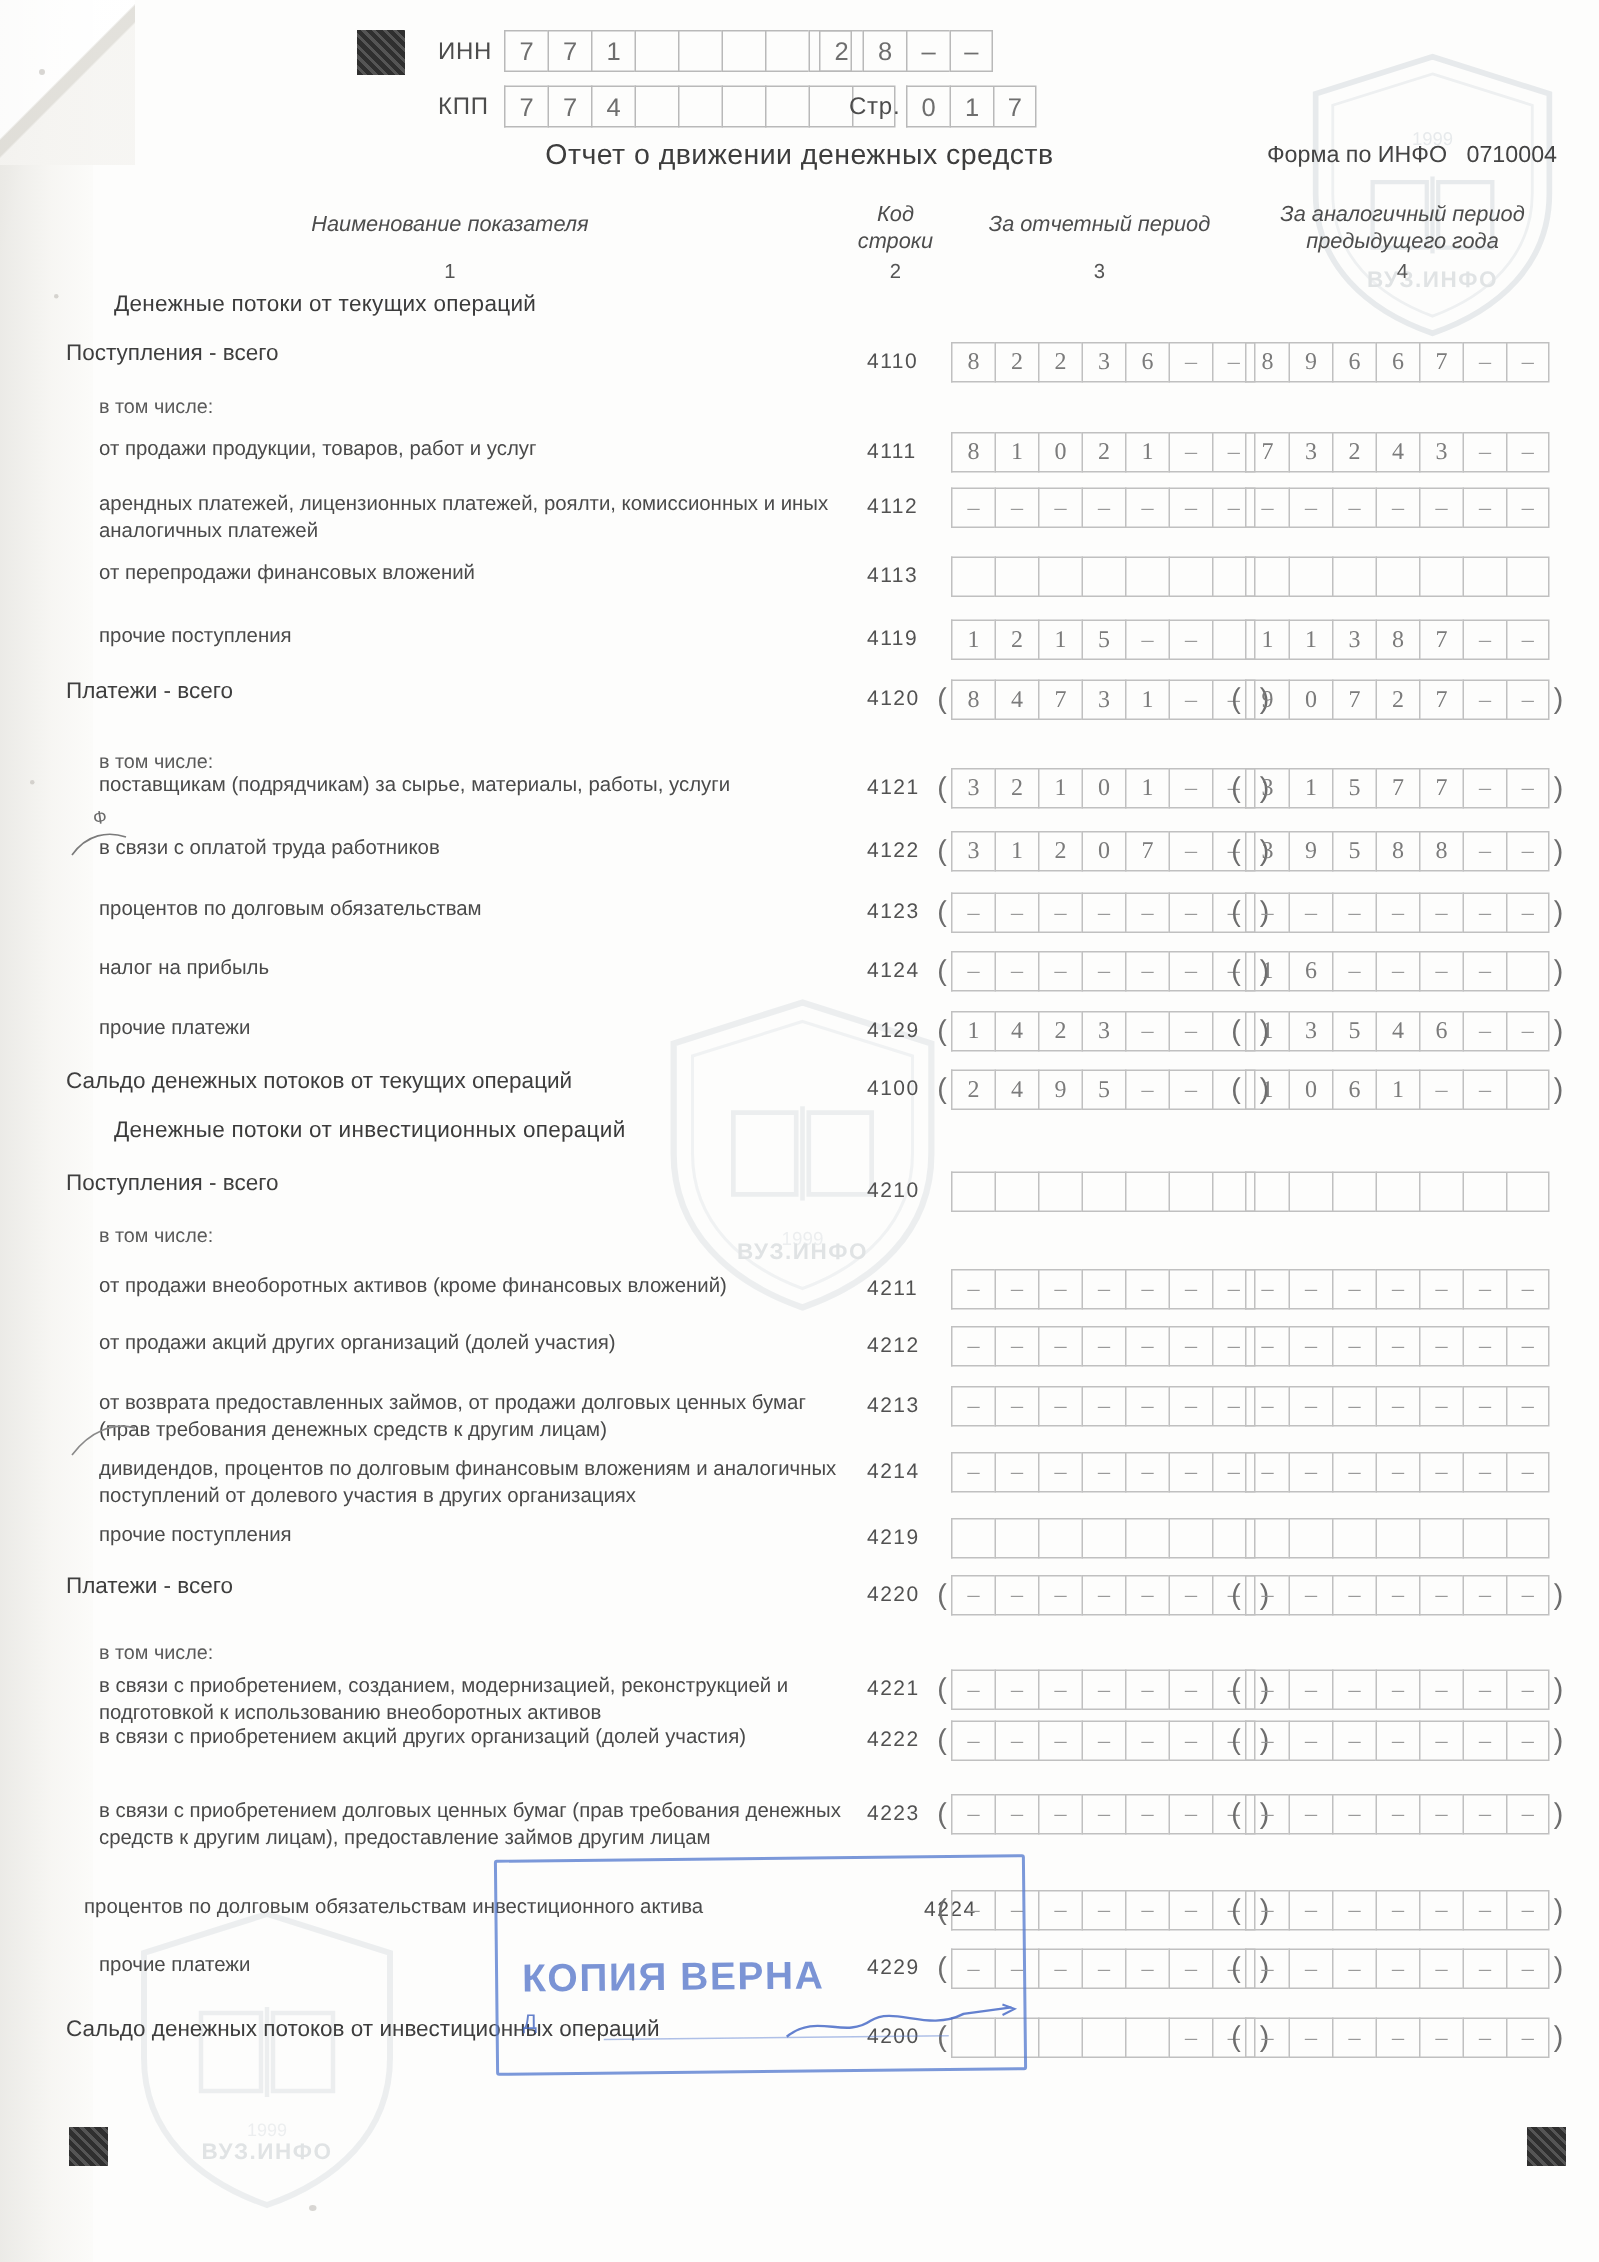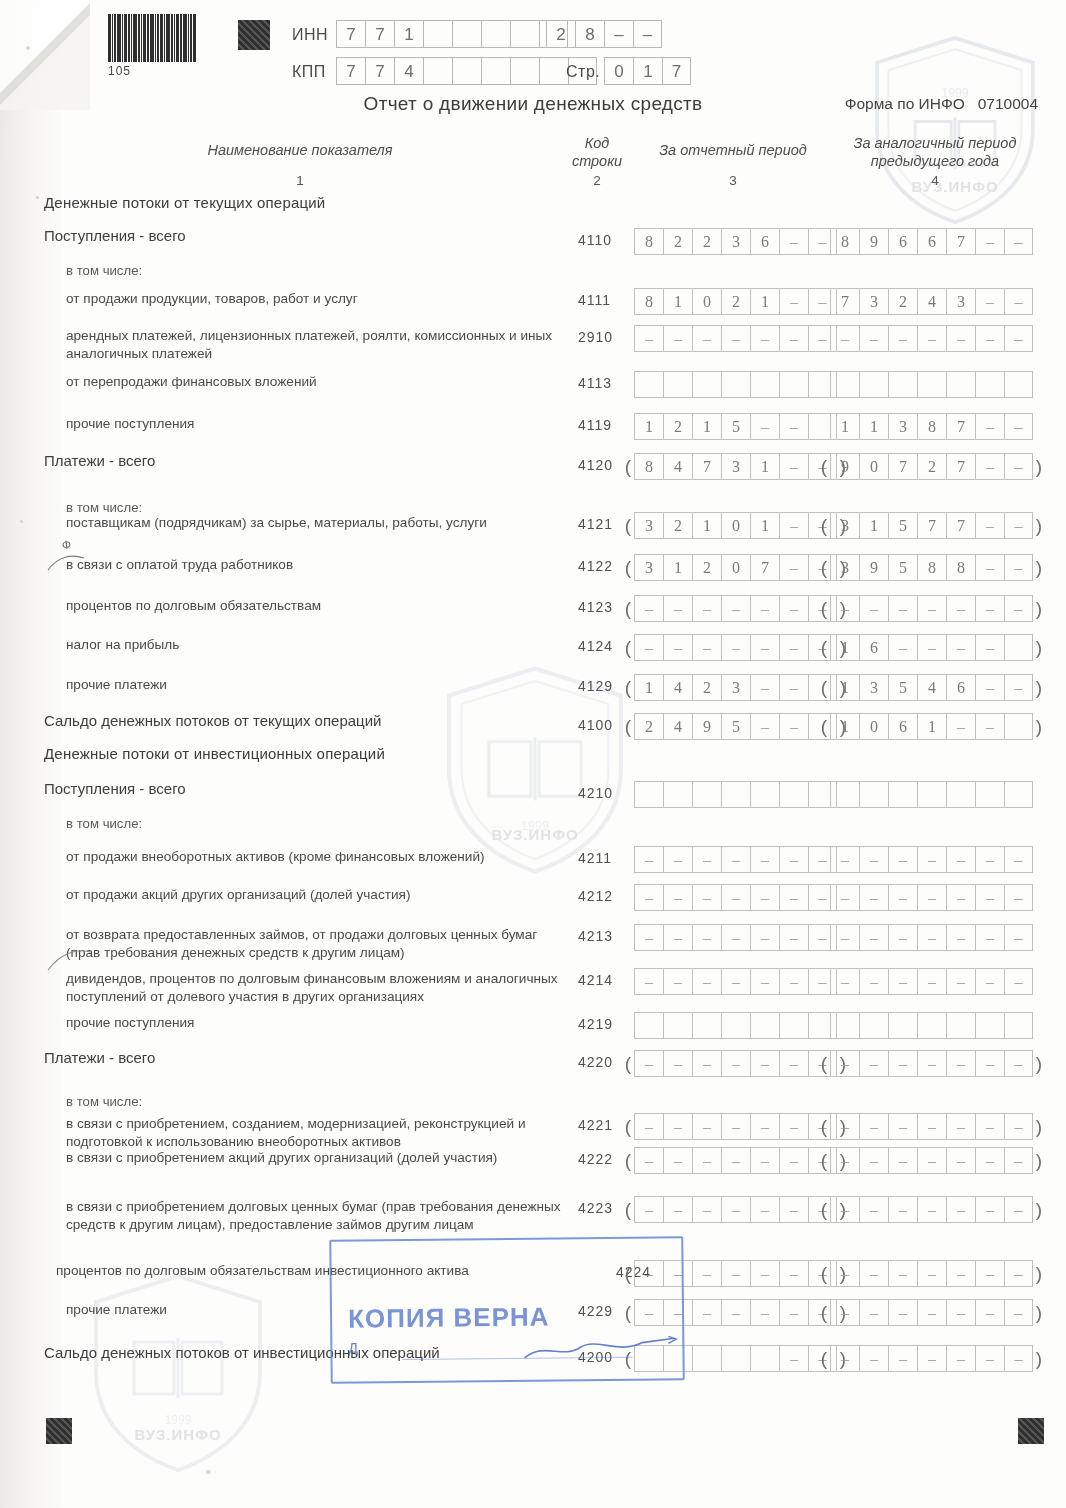--- a/index.html
+++ b/index.html
@@ -93,21 +93,21 @@
   .th{
     position:absolute;font-style:italic;font-size:14.5px;color:#4d4d4d;
     text-align:center;line-height:1.25;
   }
   .th-num{
     position:absolute;font-size:13.5px;color:#555;text-align:center;
   }
 
   
   .section-title{
-    position:absolute;font-size:15px;color:#3b3b3b;letter-spacing:.2px;
+    position:absolute;font-size:15px;color:#3b3b3b;letter-spacing:.2px;margin-left:32px;
   }
   .row-label{
     position:absolute;font-size:13.6px;color:#4a4a4a;line-height:1.3;
   }
   .row-label.lvl0{font-size:15px;color:#3e3e3e;}
   .row-label.lvl1{font-size:13.2px;color:#5a5a5a;}
   .code{
     position:absolute;font-size:14px;color:#515151;letter-spacing:1px;
   }
 
@@ -191,52 +191,20 @@
   <div class="wm" style="left:78px;top:1268px;width:200px;height:210px;">
     <svg class="shield" viewBox="0 0 200 210" xmlns="http://www.w3.org/2000/svg">
       <path d="M100 8 L182 34 V104 C182 154 146 186 100 202 C54 186 18 154 18 104 V34 Z" fill="none" stroke="#dfe3e6" stroke-width="4"></path>
       <path d="M56 74 h40 v52 h-40 z M104 74 h40 v52 h-40 z" fill="none" stroke="#dfe3e6" stroke-width="3"></path>
       <path d="M100 70 v60" stroke="#dfe3e6" stroke-width="3"></path>
       <text x="100" y="156" text-anchor="middle" font-size="12" fill="#dfe3e6" font-family="Liberation Sans, sans-serif">1999</text>
     </svg>
     <div class="wm-label" style="position:absolute;left:0;top:158px;width:100%;">ВУЗ.ИНФО</div>
   </div>
 
-  <div class="barcode">
-    <div class="bars">
-      <i style="width:3px"></i>
-        <i style="width:1px"></i>
-        <i style="width:2px"></i>
-        <i style="width:4px"></i>
-      <i style="width:1px"></i>
-        <i style="width:3px"></i>
-        <i style="width:2px"></i>
-        <i style="width:1px"></i>
-      <i style="width:4px"></i>
-        <i style="width:2px"></i>
-        <i style="width:1px"></i>
-        <i style="width:3px"></i>
-      <i style="width:2px"></i>
-        <i style="width:4px"></i>
-        <i style="width:1px"></i>
-        <i style="width:2px"></i>
-      <i style="width:3px"></i>
-        <i style="width:1px"></i>
-        <i style="width:4px"></i>
-        <i style="width:2px"></i>
-      <i style="width:1px"></i>
-        <i style="width:3px"></i>
-        <i style="width:2px"></i>
-        <i style="width:4px"></i>
-      <i style="width:1px"></i>
-        <i style="width:2px"></i>
-        <i style="width:3px"></i>
-    </div>
-    <div class="num">105</div>
-  </div>
 
   <div class="blk-sq" id="sq-tl"></div>
   <div class="blk-sq" id="sq-bl"></div>
   <div class="blk-sq" id="sq-br"></div>
 
   <div class="fld-label" style="left:292px;top:26px;text-align:right;">ИНН</div>
   <div class="cells" style="left:336px;top:20px;">
     <div class="c">7</div>
     <div class="c">7</div>
     <div class="c">1</div>
@@ -338,21 +306,21 @@
           <div class="b">7</div>
           <div class="b">3</div>
           <div class="b">2</div>
           <div class="b">4</div>
           <div class="b">3</div>
           <div class="b dash">–</div>
           <div class="b dash">–</div>
         </div>
       </div>
       <div class="row-label lvl" style="left: 66px; top: 327px; width: 500px;">арендных платежей, лицензионных платежей, роялти, комиссионных и иных аналогичных платежей</div>
-      <div class="code" style="left: 578px; top: 329px;">2910</div>
+      <div class="code" style="left: 578px; top: 329px;">4112</div>
       <div class="numrow" style="left: 634px; top: 325px;">
         <div class="boxes">
           <div class="b dash">–</div>
           <div class="b dash">–</div>
           <div class="b dash">–</div>
           <div class="b dash">–</div>
           <div class="b dash">–</div>
           <div class="b dash">–</div>
           <div class="b dash">–</div>
         </div>

